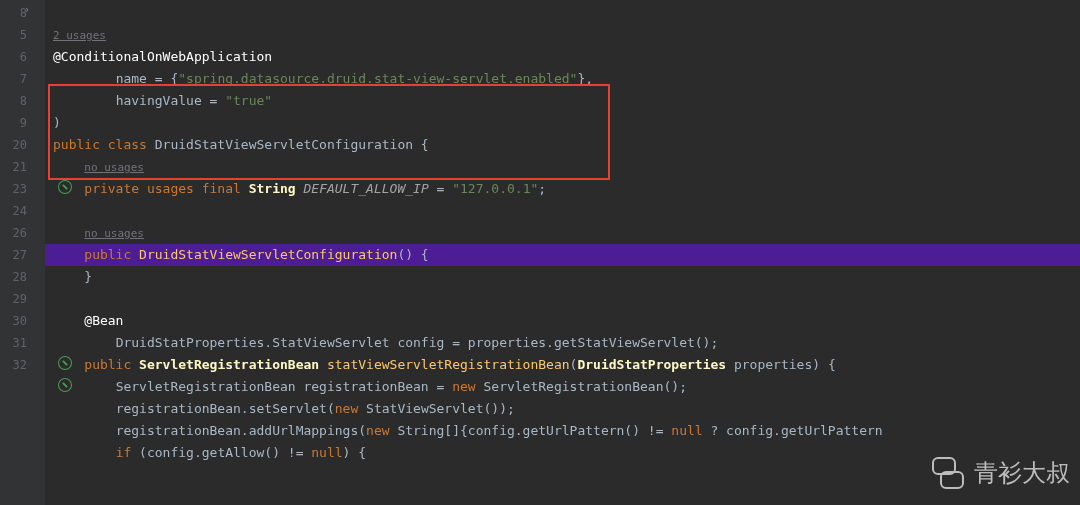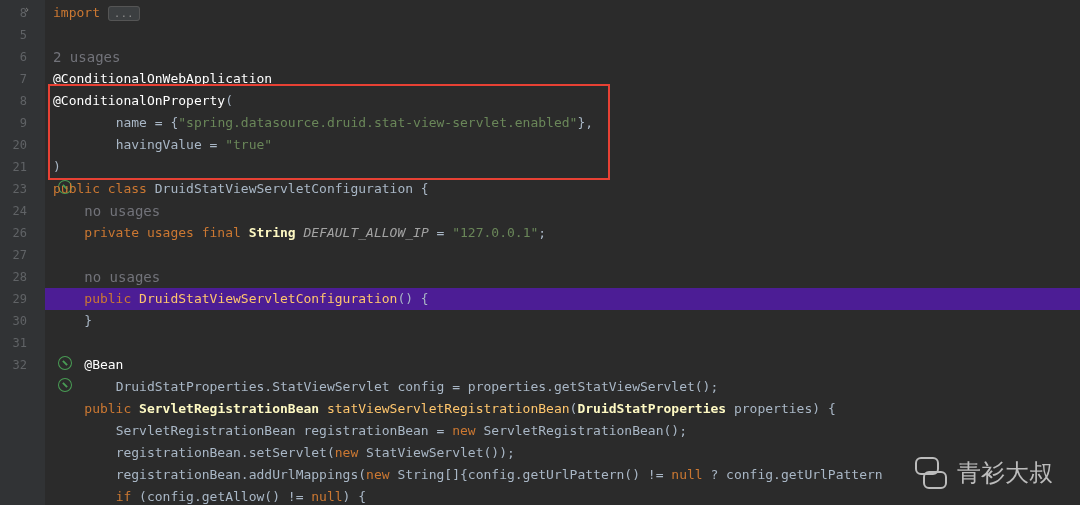--- a/index.html
+++ b/index.html
@@ -78,41 +78,41 @@
     background: #4c1d95;
   }
   .kw { color: #cc7832; }
   .str { color: #6a8759; }
   .ann { color: #ffffff; }
   .field { color: #a3a3a3; font-style: italic; }
   .classname { color: #a9b7c6; }
   .typename { color: #fef9c3; font-weight: bold; }
   .funcdecl { color: #ffc66d; }
   .param { color: #a9b7c6; }
-  .hint { color: #72737a; font-size: 14px; font-style: normal; }
+  .hint { color: #72737a; font-size: 11px; font-style: normal; text-decoration: underline; }
   .fold-badge {
     background: #3c3f41;
     border: 1px solid #555;
     border-radius: 3px;
     padding: 0 5px;
     color: #888;
     font-size: 11px;
   }
   .red-box {
     position: absolute;
     border: 2px solid #e84134;
     pointer-events: none;
     left: 48px;
     top: 84px;
     width: 562px;
     height: 96px;
   }
   .watermark {
     position: absolute;
-    right: 27px;
+    right: 10px;
     bottom: 14px;
     color: #d0d0d0;
     font-family: "PingFang SC", "Microsoft YaHei", sans-serif;
     font-size: 24px;
     opacity: 0.88;
     display: flex;
     align-items: center;
     gap: 8px;
     pointer-events: none;
   }
@@ -165,25 +165,23 @@
     </div>
     <div class="gutter-icons">
       <span class="fold-chevron" style="top:4px">›</span>
       <span class="circle-icon" style="top:180px"></span>
       <span class="circle-icon" style="top:356px"></span>
       <span class="circle-icon" style="top:378px"></span>
     </div>
   </div>
 
   <div class="code-area">
-    <div class="code-line"><span class="kw">import</span> <span class="fold-badge">...</span></div>
     <div class="code-line"></div>
     <div class="code-line"><span class="hint">2 usages</span></div>
     <div class="code-line"><span class="ann">@ConditionalOnWebApplication</span></div>
-    <div class="code-line"><span class="ann">@ConditionalOnProperty</span><span>(</span></div>
     <div class="code-line">        <span>name = {</span><span class="str">"spring.datasource.druid.stat-view-servlet.enabled"</span><span>},</span></div>
     <div class="code-line">        <span>havingValue = </span><span class="str">"true"</span></div>
     <div class="code-line"><span>)</span></div>
     <div class="code-line"><span class="kw">public class </span><span class="classname">DruidStatViewServletConfiguration</span><span> {</span></div>
     <div class="code-line">    <span class="hint">no usages</span></div>
     <div class="code-line">    <span class="kw">private usages final </span><span class="typename">String </span><span class="field">DEFAULT_ALLOW_IP</span><span> = </span><span class="str">"127.0.0.1"</span><span>;</span></div>
     <div class="code-line"></div>
     <div class="code-line">    <span class="hint">no usages</span></div>
     <div class="code-line highlight-line">    <span class="kw">public </span><span class="funcdecl">DruidStatViewServletConfiguration</span><span>() {</span></div>
     <div class="code-line">    <span>}</span></div>

